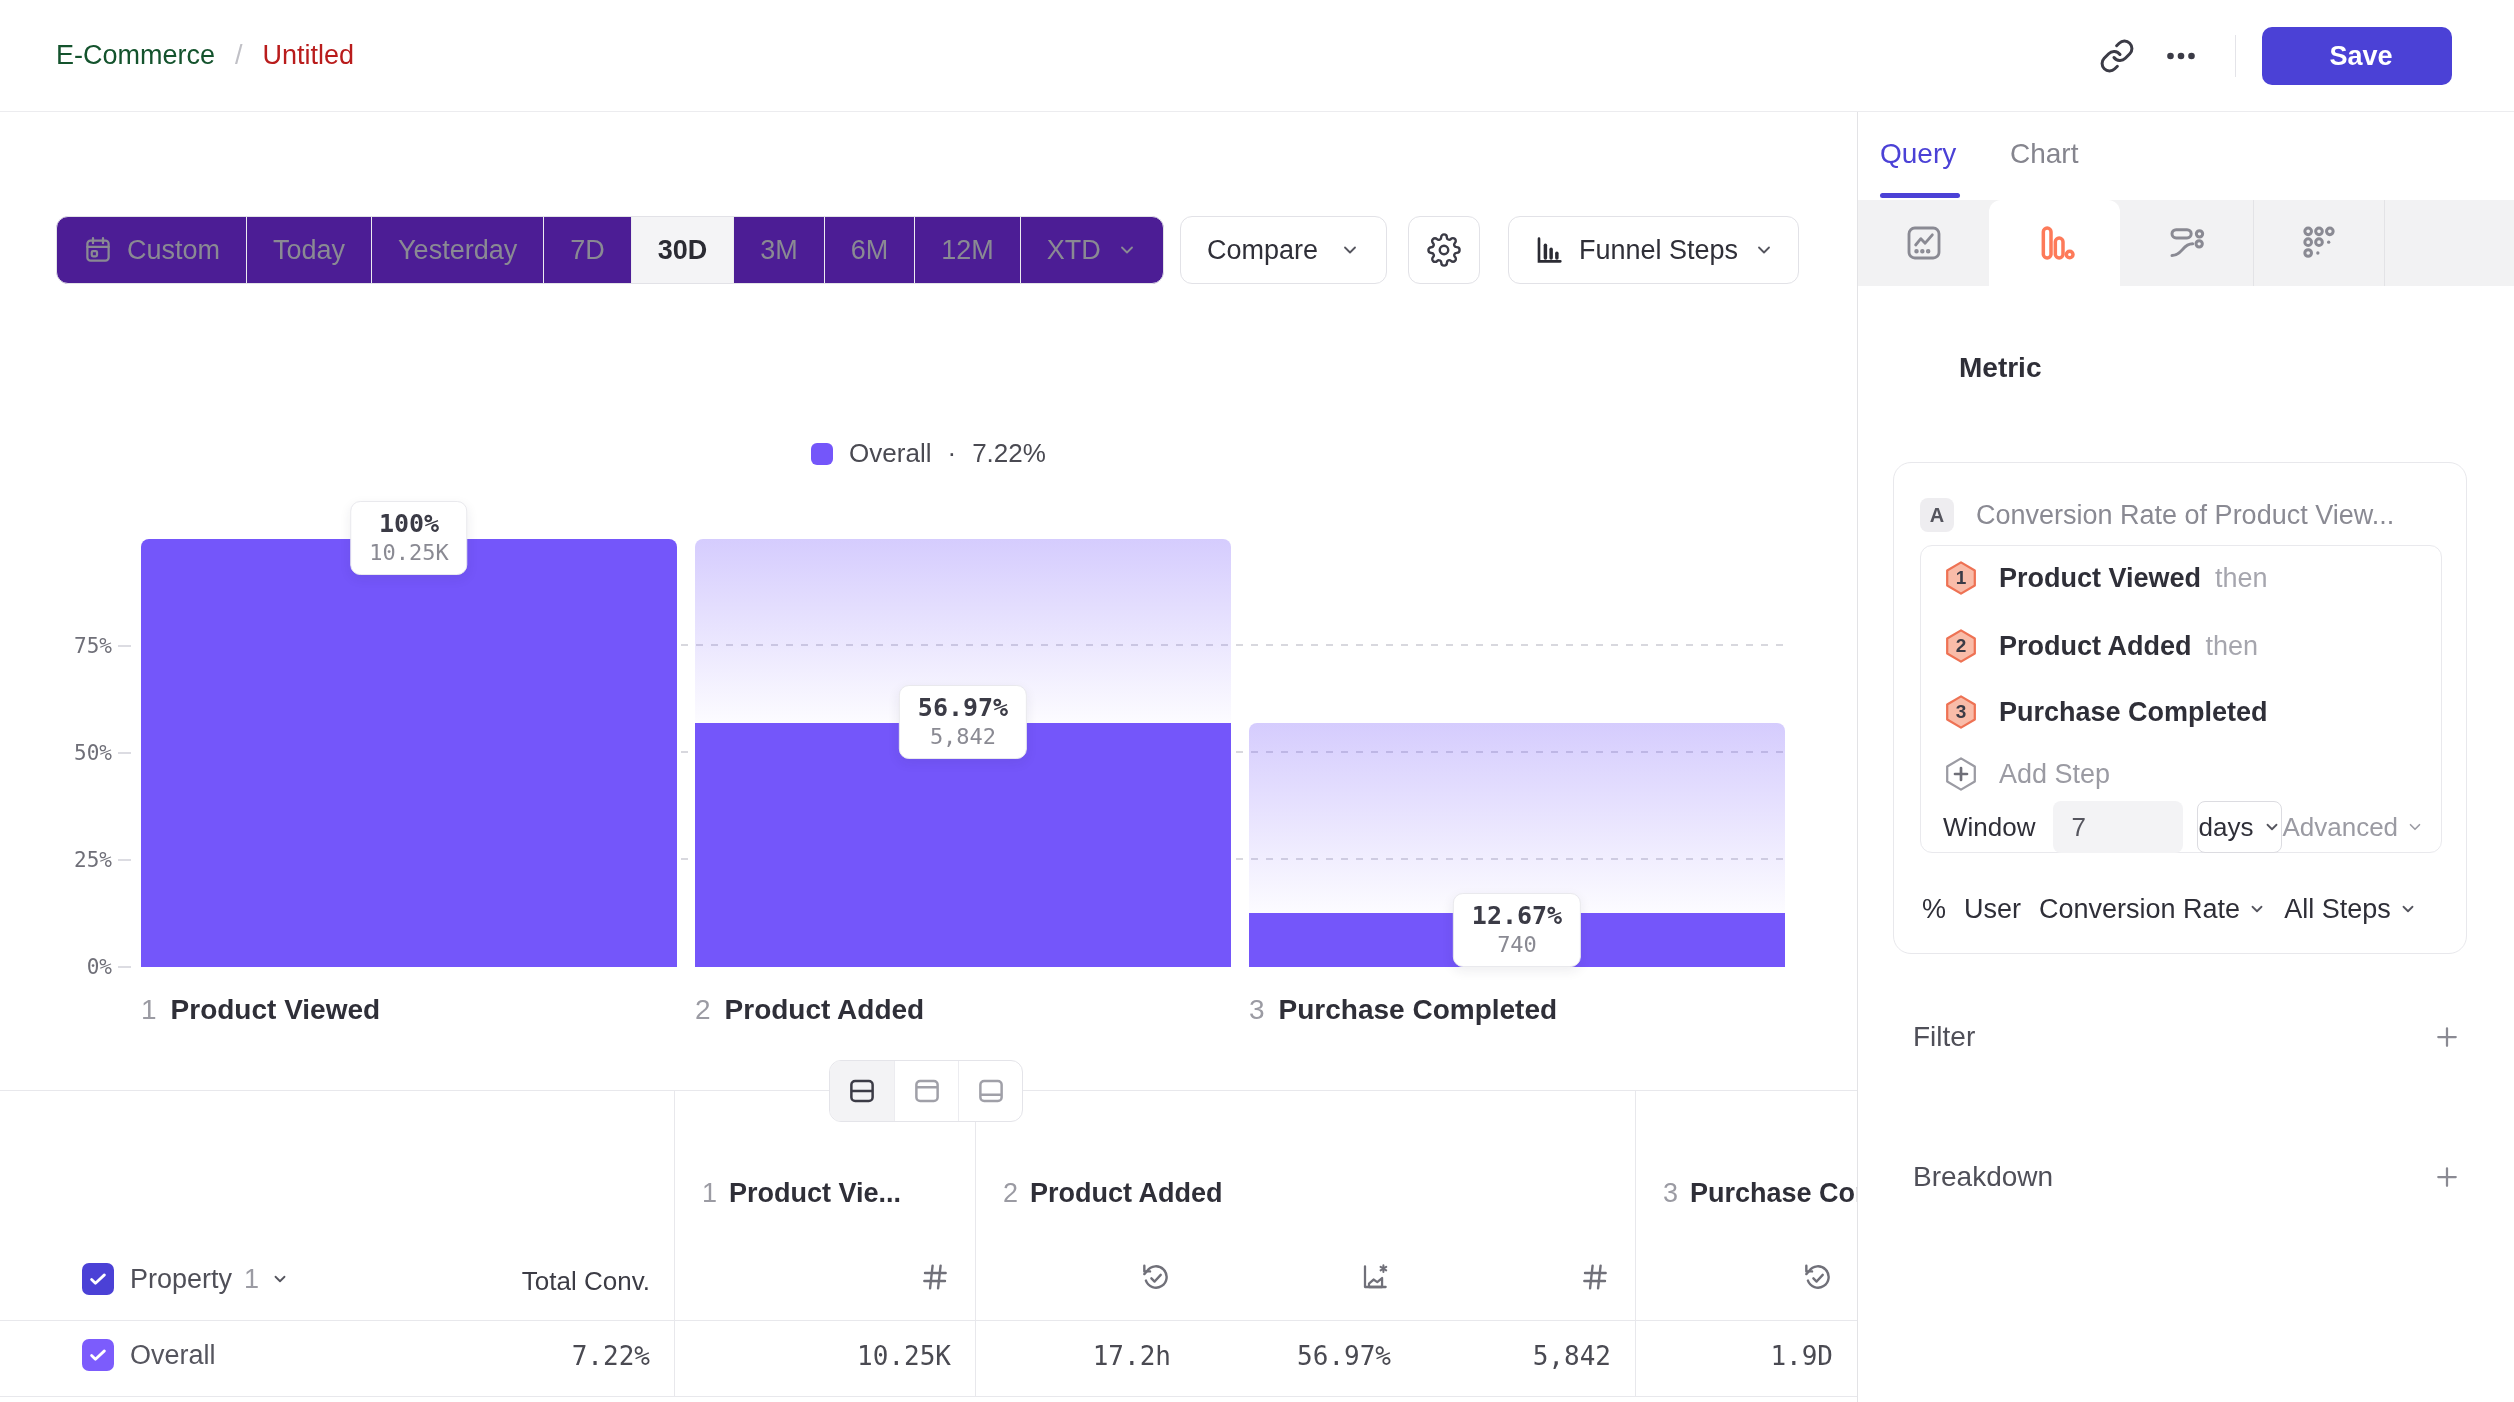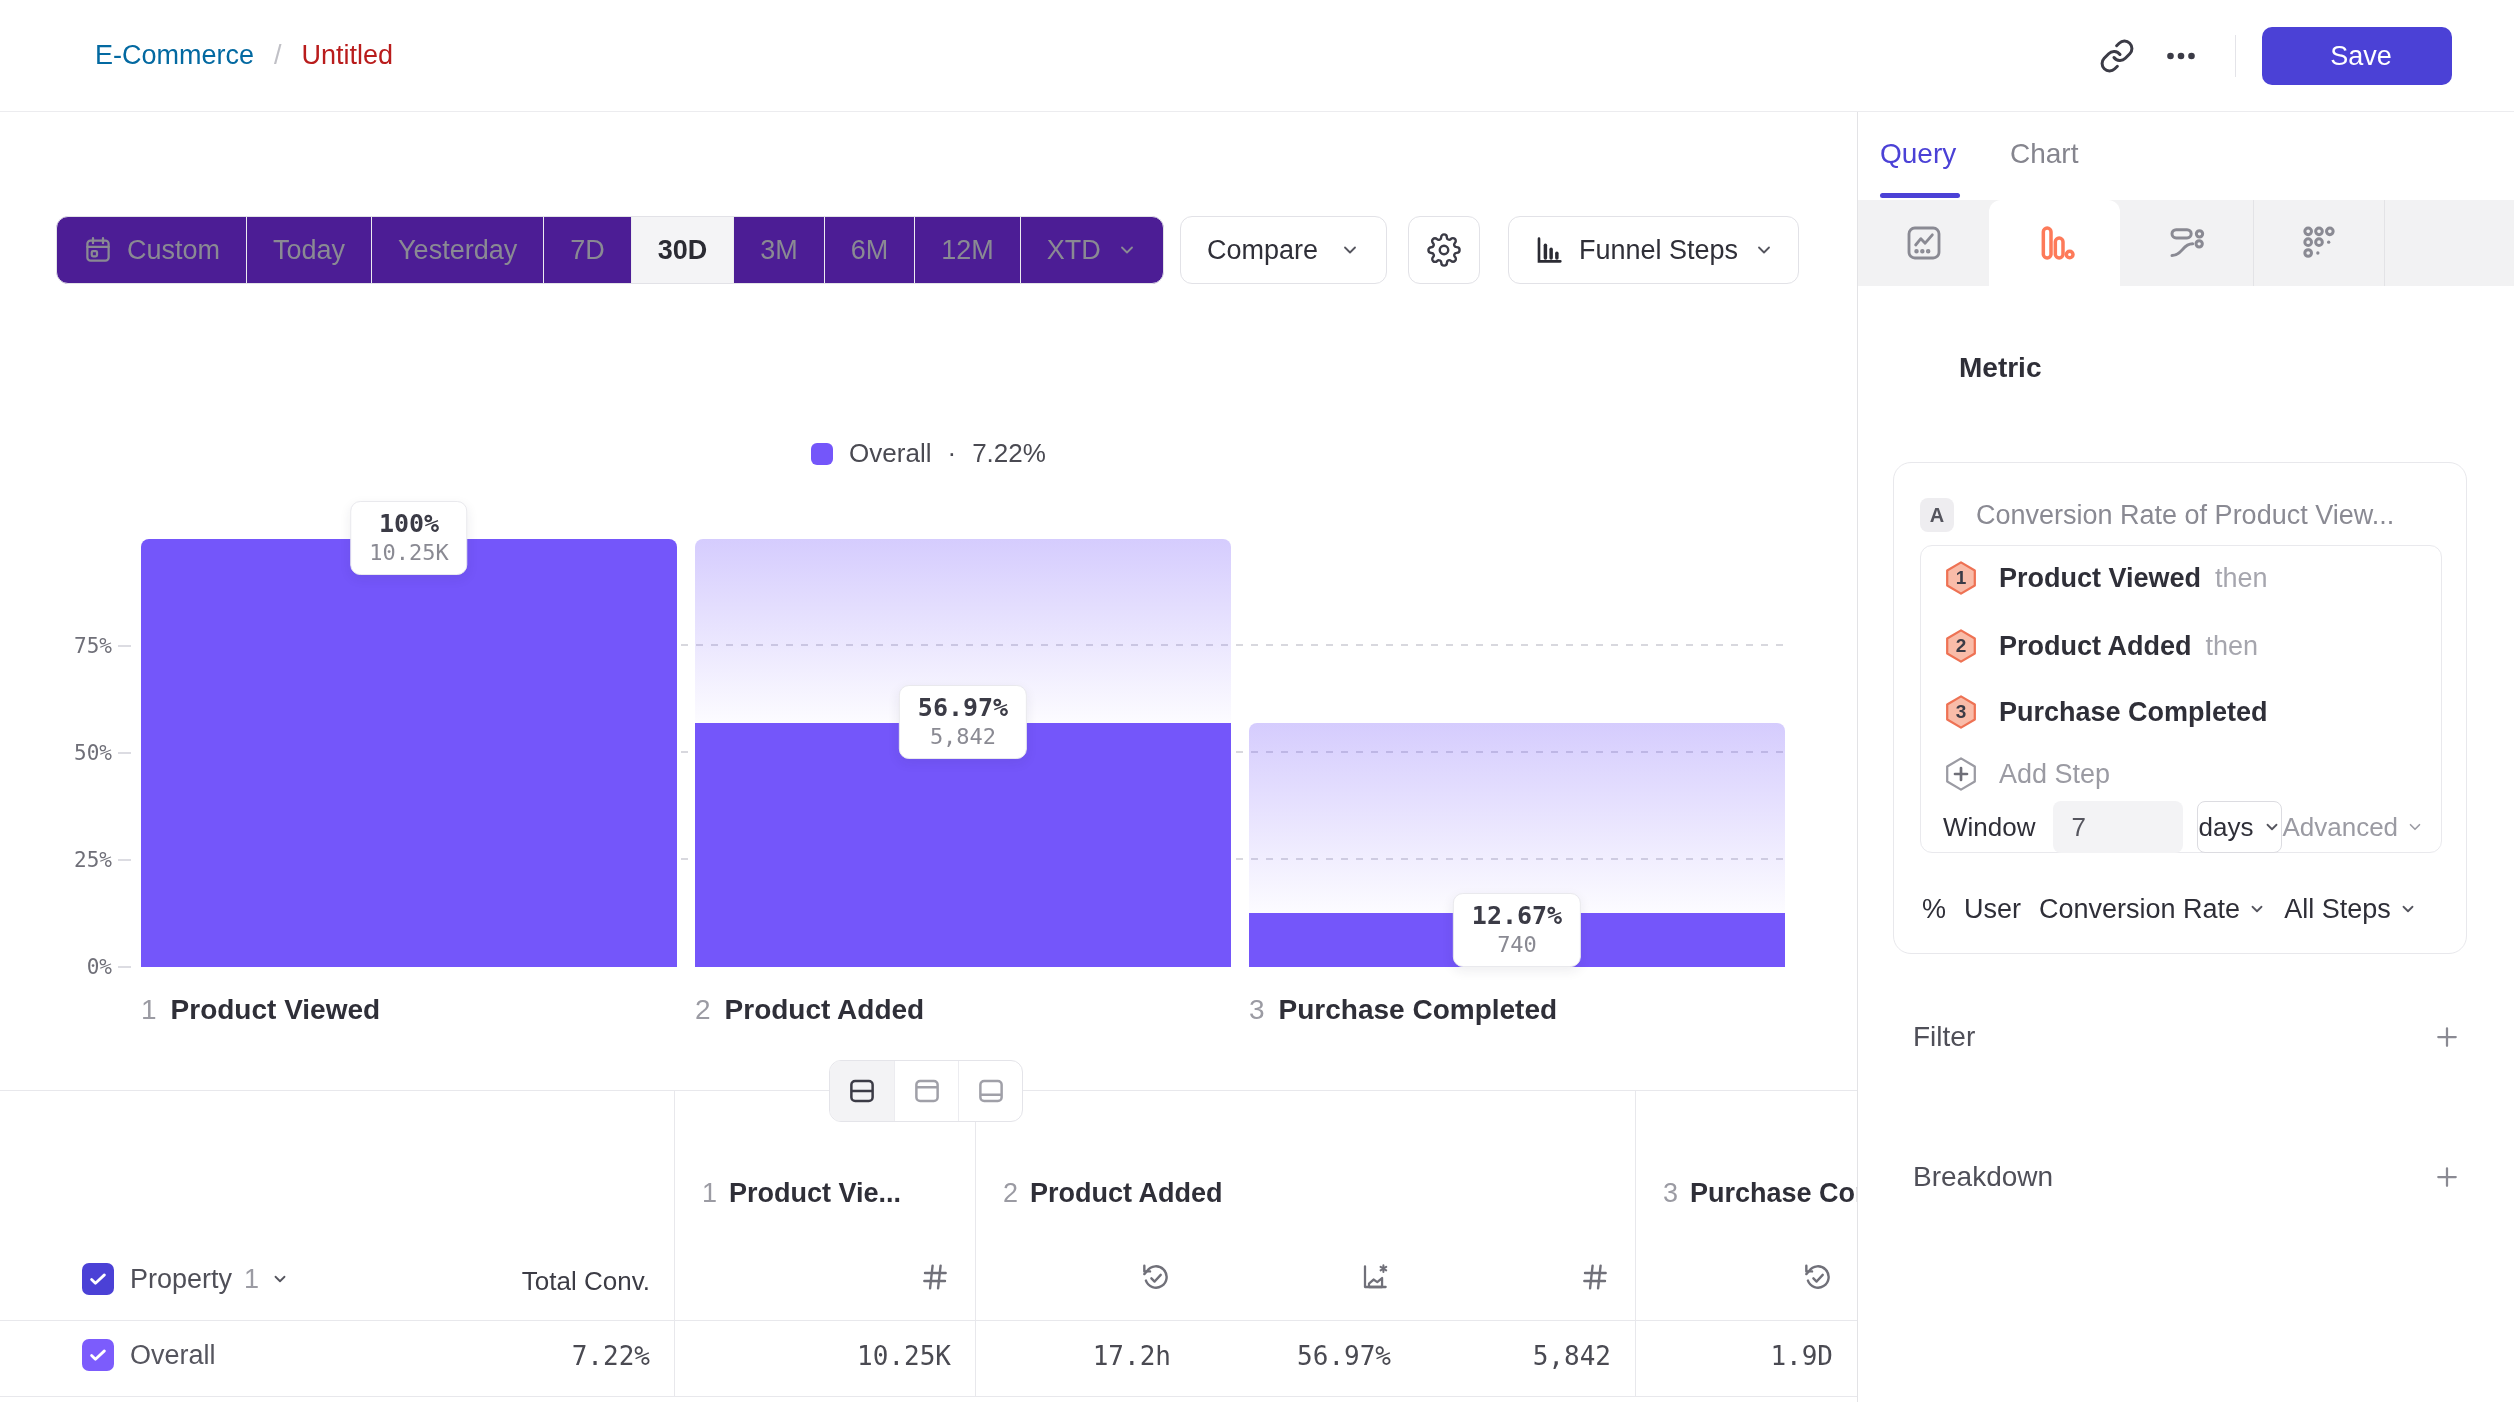--- a/index.html
+++ b/index.html
@@ -7,28 +7,28 @@
     font-family:"Liberation Sans", sans-serif; color:#2f2f38; overflow:hidden; }
   svg { display:block; }
   button { background:none; border:none; font:inherit; color:inherit; cursor:pointer; }
 
   #app { position:relative; width:2514px; height:1402px; }
 
   
   #topbar { position:relative; height:112px; border-bottom:1px solid #ececef;
     display:flex; align-items:center; }
   .crumbs { display:flex; align-items:center; gap:20px; margin-left:56px; font-size:27px; }
-  .crumb-parent { color:#0369a1;margin-left:39px; }
+  .crumb-parent { color:#14532d; }
   .crumb-sep { color:#c0c0c6; }
   .crumb-current { color:#b91c1c; font-weight:500; }
   .top-actions { position:absolute; right:62px; top:0; height:112px; display:flex; align-items:center; gap:0; }
   .icon-btn { width:64px; height:64px; display:grid; place-items:center; color:#3b3b46; border-radius:10px; }
   .top-divider { width:1px; height:42px; background:#e4e4e9; margin:0 26px 0 22px; }
   .save-btn { width:190px; height:58px; border-radius:10px; background:var(--deep_purple);
-    color:#fff; font-size:27px; font-weight:400;padding-left:8px; }
+    color:#fff; font-size:27px; font-weight:700;padding-left:8px; }
 
   
   #content { position:absolute; top:112px; left:0; right:0; bottom:0; display:flex; }
   #main { position:relative; width:1857px; height:100%; overflow:hidden; }
   #query-panel { position:relative; flex:1; border-left:1px solid #e3e3e6; background:#fff; }
 
   
   .seg-group { position:absolute; left:56px; top:104px; height:68px; display:flex;
     border:1px solid #e2e2e7; border-radius:12px; background:#4c1d95; overflow:hidden; align-items:stretch; }
   .seg { display:flex; align-items:center; gap:14px; padding:0 26px; font-size:27px;

